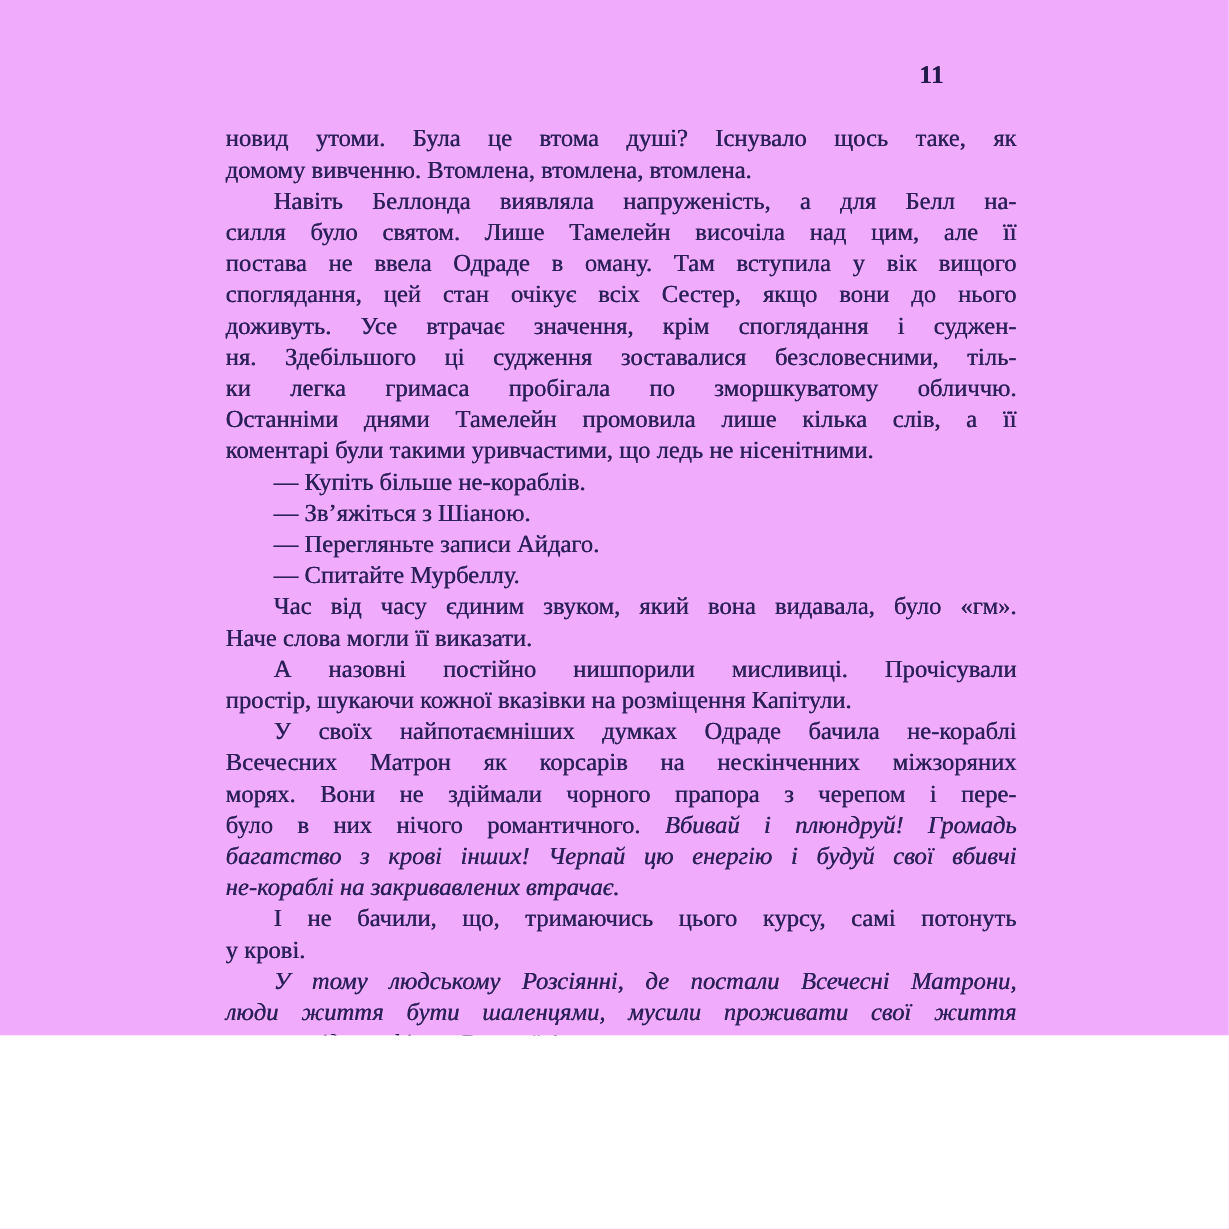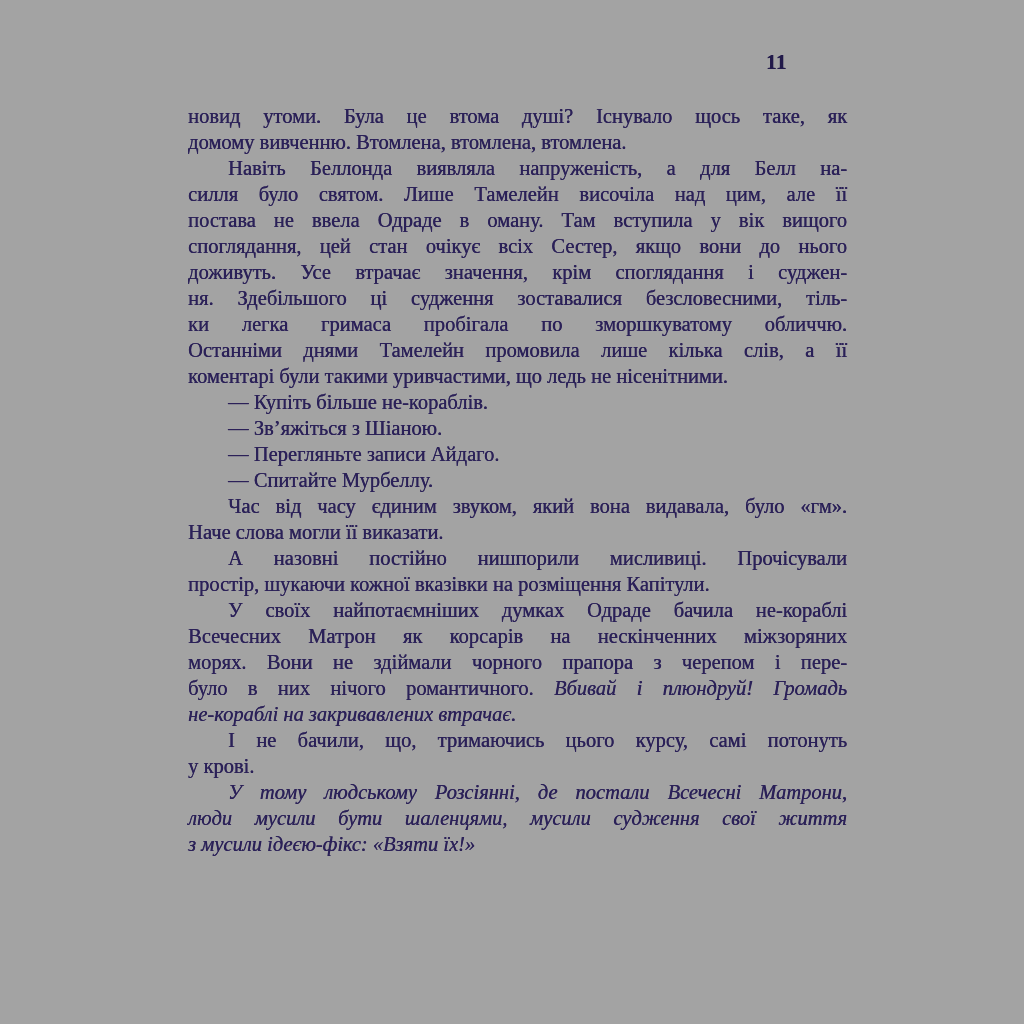--- a/index.html
+++ b/index.html
@@ -3,22 +3,22 @@
 <meta charset="utf-8">
 <style>
   html, body {
     margin: 0;
     padding: 0;
     background: #ffffff;
   }
   .page {
     position: relative;
     width: 1024px;
-    height: 1024px;
-    background: #a3a3a3;
+    height: 863px;
+    background: #f0abfc;
     overflow: hidden;
     font-family: "Liberation Serif", "DejaVu Serif", serif;
   }
   .page-number {
     position: absolute;
     top: 50px;
     left: 766px;
     font-size: 21px;
     font-weight: 700;
     color: #221a4a;
@@ -73,20 +73,21 @@
       <div class="line indent last"><span>— Перегляньте записи Айдаго.</span></div>
       <div class="line indent last"><span>— Спитайте Мурбеллу.</span></div>
       <div class="line indent"><span>Час від часу єдиним звуком, який вона видавала, було «гм».</span></div>
       <div class="line last"><span>Наче слова могли її виказати.</span></div>
       <div class="line indent"><span>А назовні постійно нишпорили мисливиці. Прочісували</span></div>
       <div class="line last"><span>простір, шукаючи кожної вказівки на розміщення Капітули.</span></div>
       <div class="line indent"><span>У своїх найпотаємніших думках Одраде бачила не-кораблі</span></div>
       <div class="line"><span>Всечесних Матрон як корсарів на нескінченних міжзоряних</span></div>
       <div class="line"><span>морях. Вони не здіймали чорного прапора з черепом і пере-</span></div>
       <div class="line"><span>було в них нічого романтичного. </span><span class="italic">Вбивай і плюндруй! Громадь</span></div>
+      <div class="line"><span class="italic">багатство з крові інших! Черпай цю енергію і будуй свої вбивчі</span></div>
       <div class="line last"><span class="italic">не-кораблі на закривавлених втрачає.</span></div>
       <div class="line indent"><span>І не бачили, що, тримаючись цього курсу, самі потонуть</span></div>
       <div class="line last"><span>у крові.</span></div>
       <div class="line indent"><span class="italic">У тому людському Розсіянні, де постали Всечесні Матрони,</span></div>
-      <div class="line"><span class="italic">люди мусили бути шаленцями, мусили судження свої життя</span></div>
+      <div class="line"><span class="italic">люди життя бути шаленцями, мусили проживати свої життя</span></div>
       <div class="line last"><span class="italic">з мусили ідеєю-фікс: «Взяти їх!»</span></div>
     </div>
 </div>
 
 </body></html>

